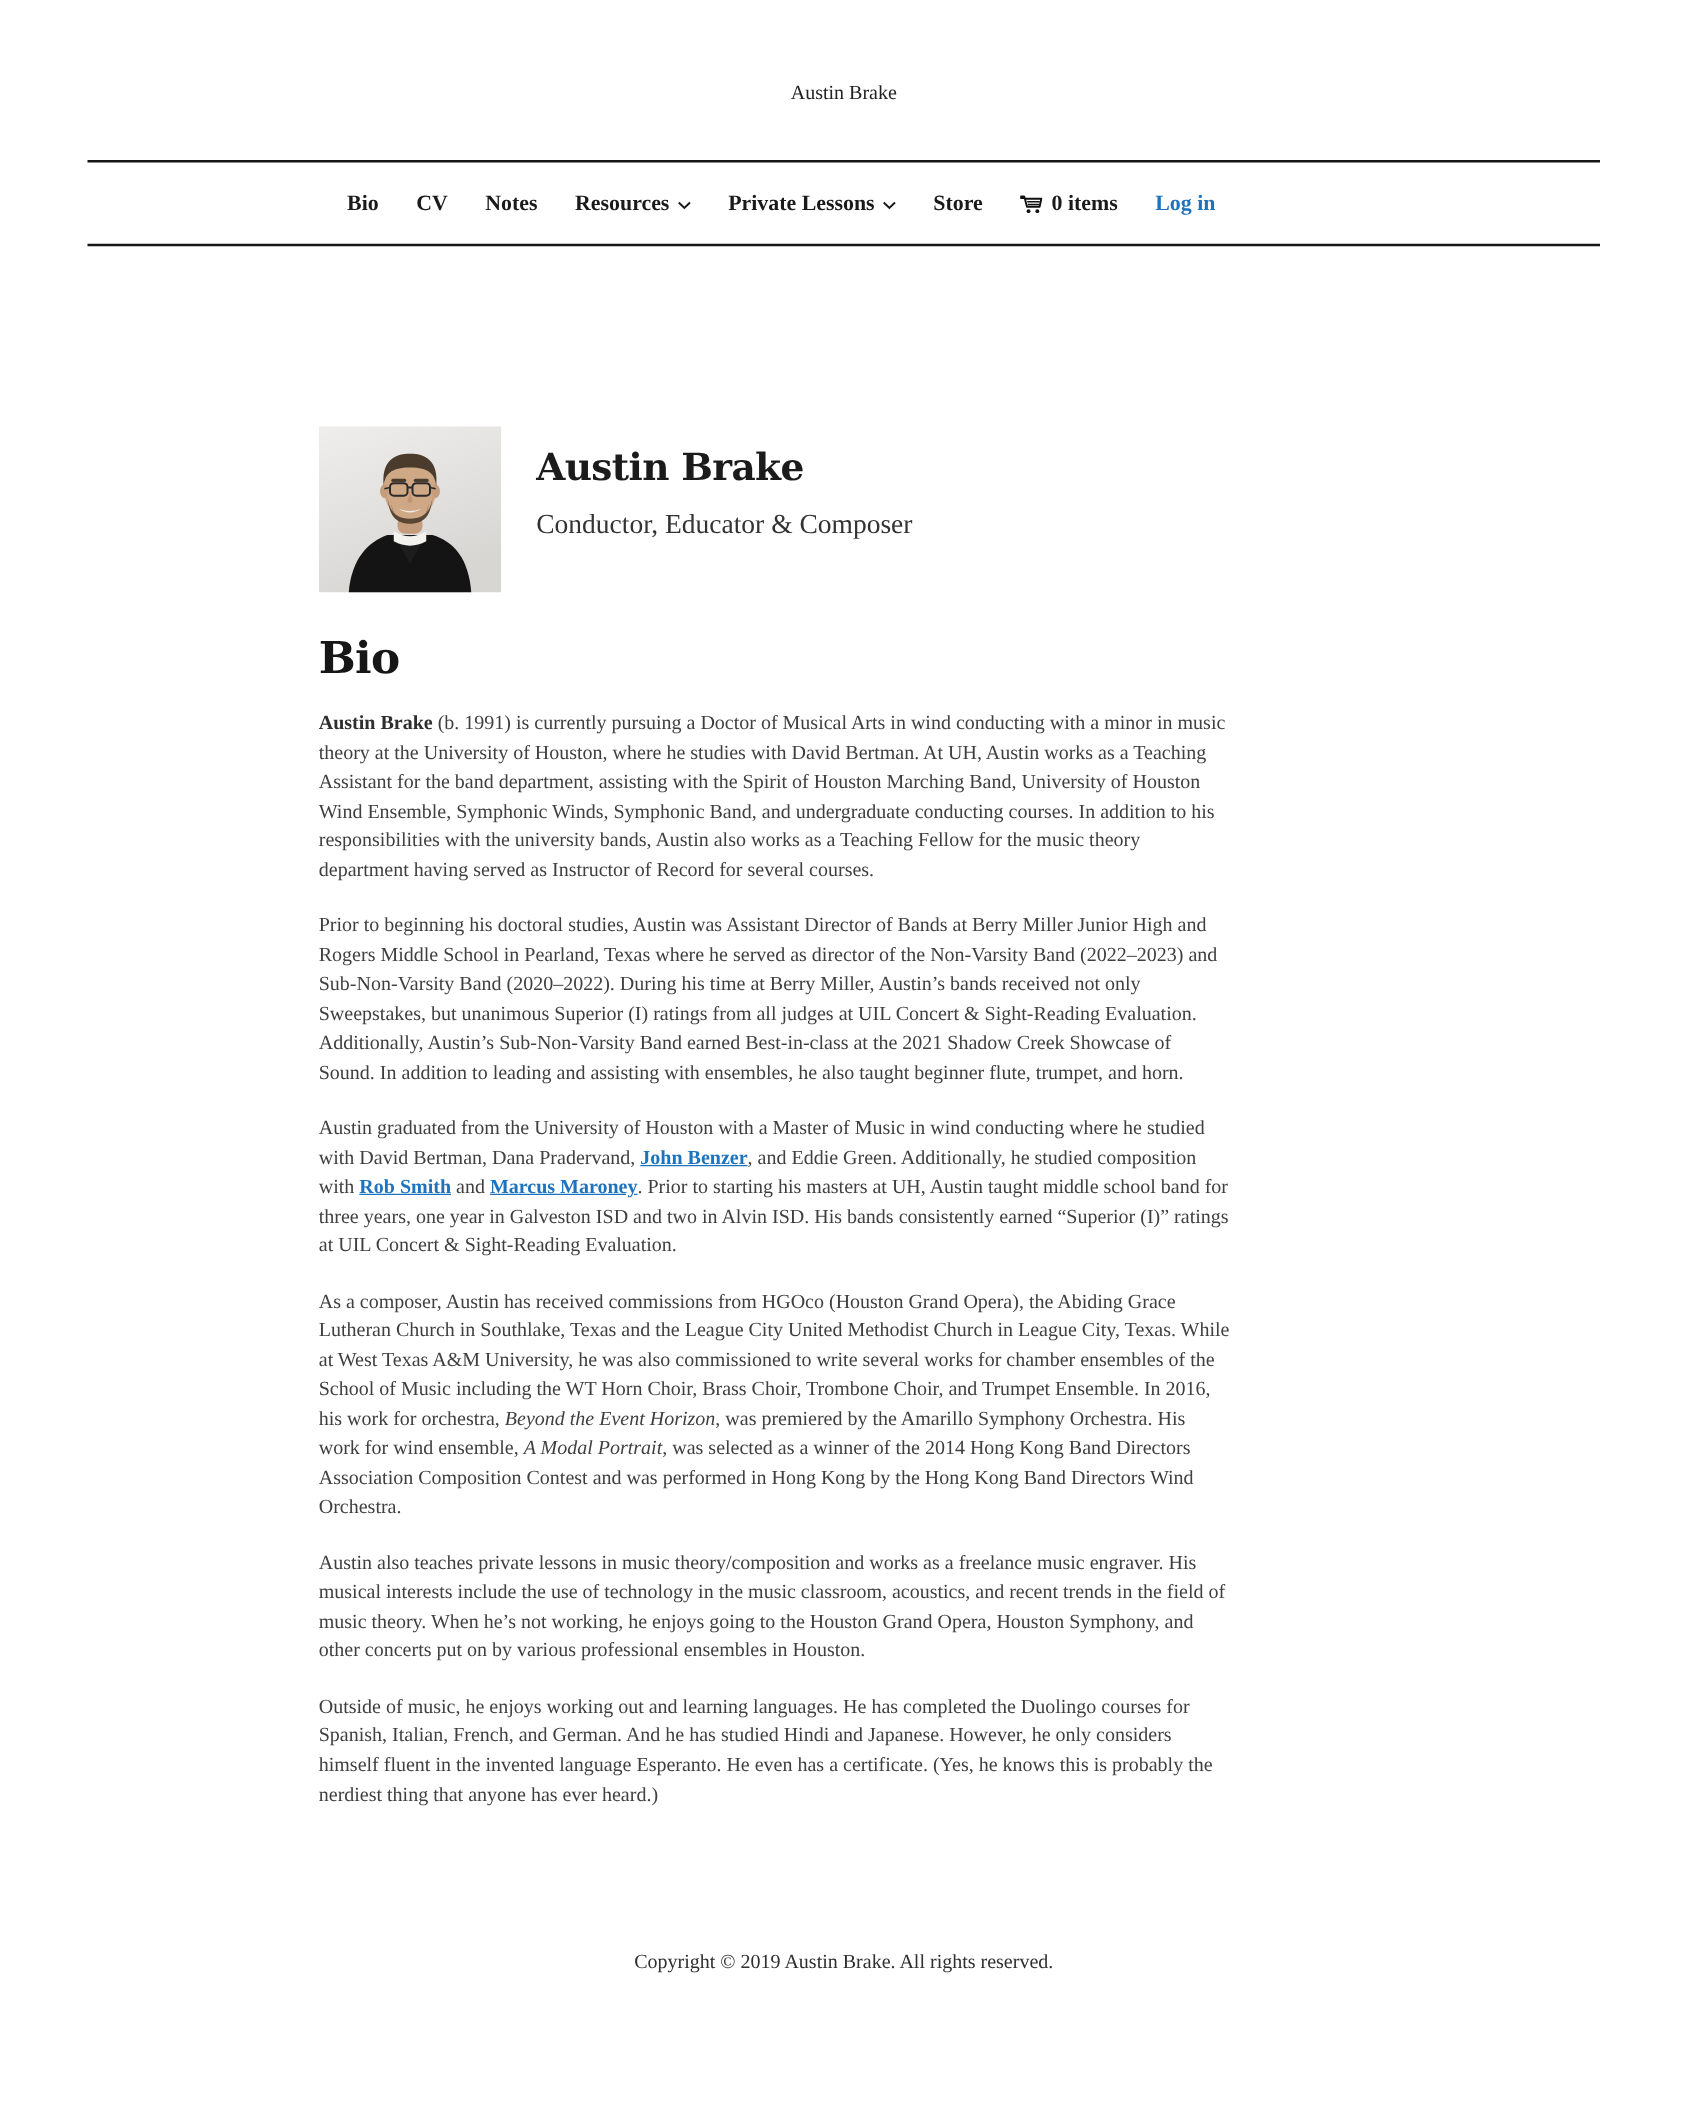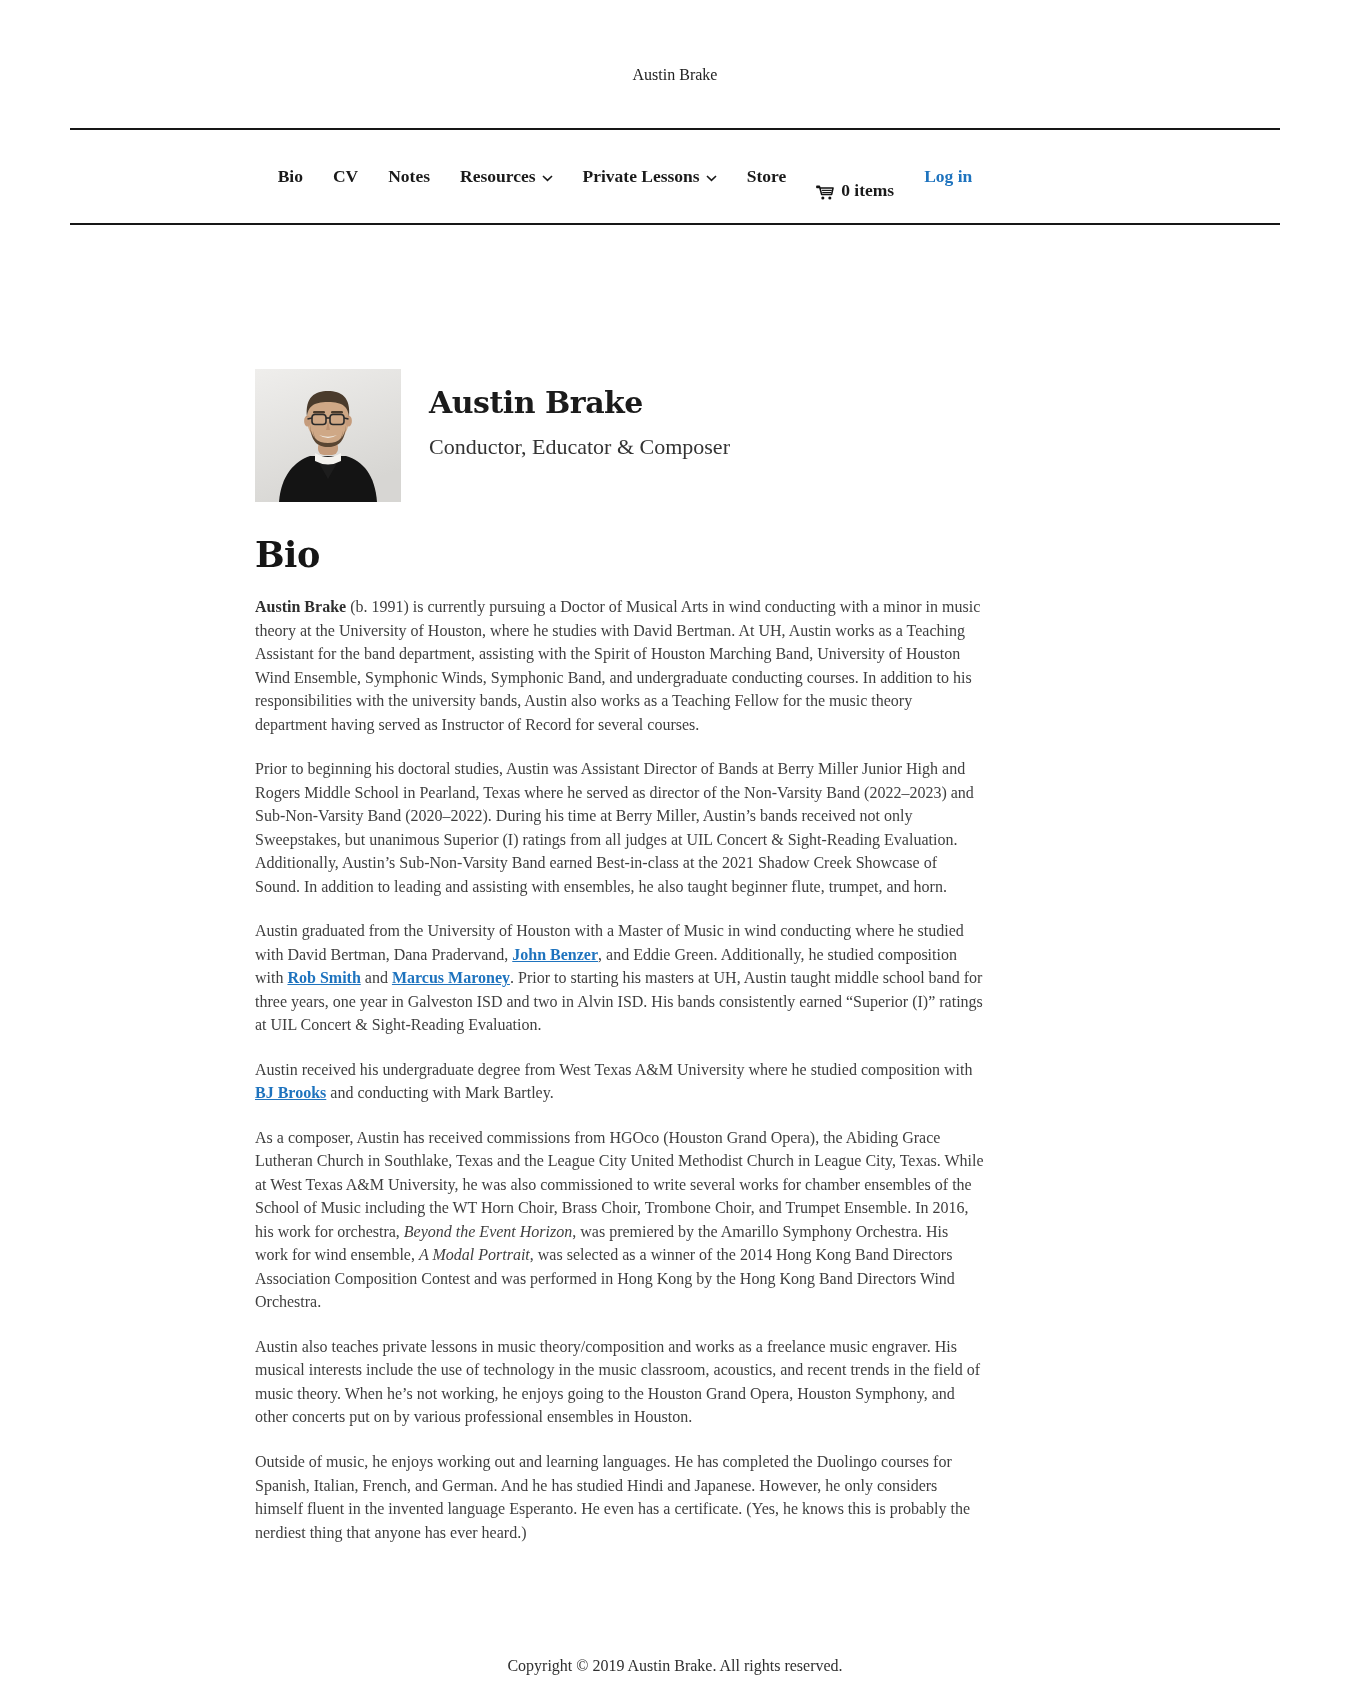--- a/index.html
+++ b/index.html
@@ -43,21 +43,21 @@
     gap: 30px;
     padding: 22px 0;
     margin-right: 100px;
     font-size: 17.5px;
     font-weight: 700;
     color: #1a1a1a;
   }
   .site-nav a { text-decoration: none; color: #1a1a1a; }
   .nav-item { display: inline-flex; align-items: center; gap: 6px; }
   .chev { display: inline-flex; align-items: center; margin-top: 3px; }
-  .nav-cart { display: inline-flex; align-items: center; gap: 7px; margin-top: 28px; }
+  .nav-cart { display: inline-flex; gap: 7px; }
   .cart-icon { display: inline-flex; margin-top: 2px; }
   .nav-login a { color: var(--accent, #1e73be); font-family: Liberation Serif, serif; }
 
   
   .content {
     width: 745px;
     margin-left: 255px;
     padding-top: 144px;
   }
   .profile-row { display: flex; gap: 28px; }
@@ -218,21 +218,20 @@
         <p class="profile-tagline">Conductor, Educator &amp; Composer</p>
       </div>
     </div>
 
     <h2 class="bio-heading">Bio</h2>
 
     <div class="bio-paragraphs" id="bio-paragraphs">
         <p><strong>Austin Brake</strong><span> (b. 1991) is currently pursuing a Doctor of Musical Arts in wind conducting with a minor in music theory at the University of Houston, where he studies with David Bertman. At UH, Austin works as a Teaching Assistant for the band department, assisting with the Spirit of Houston Marching Band, University of Houston Wind Ensemble, Symphonic Winds, Symphonic Band, and undergraduate conducting courses. In addition to his responsibilities with the university bands, Austin also works as a Teaching Fellow for the music theory department having served as Instructor of Record for several courses.</span></p>
         <p><span>Prior to beginning his doctoral studies, Austin was Assistant Director of Bands at Berry Miller Junior High and Rogers Middle School in Pearland, Texas where he served as director of the Non-Varsity Band (2022–2023) and Sub-Non-Varsity Band (2020–2022). During his time at Berry Miller, Austin’s bands received not only Sweepstakes, but unanimous Superior (I) ratings from all judges at UIL Concert &amp; Sight-Reading Evaluation. Additionally, Austin’s Sub-Non-Varsity Band earned Best-in-class at the 2021 Shadow Creek Showcase of Sound. In addition to leading and assisting with ensembles, he also taught beginner flute, trumpet, and horn.</span></p>
         <p><span>Austin graduated from the University of Houston with a Master of Music in wind conducting where he studied with David Bertman, Dana Pradervand, </span><a href="#" class="text-link">John Benzer</a><span>, and Eddie Green. Additionally, he studied composition with </span><a href="#" class="text-link">Rob Smith</a><span> and </span><a href="#" class="text-link">Marcus Maroney</a><span>. Prior to starting his masters at UH, Austin taught middle school band for three years, one year in Galveston ISD and two in Alvin ISD. His bands consistently earned “Superior (I)” ratings at UIL Concert &amp; Sight-Reading Evaluation.</span></p>
-        <p><span>Austin received his undergraduate degree from West Texas A&amp;M University where he studied composition with </span><a href="#" class="text-link">BJ Brooks</a><span> and conducting with Mark Bartley.</span></p>
         <p><span>As a composer, Austin has received commissions from HGOco (Houston Grand Opera), the Abiding Grace Lutheran Church in Southlake, Texas and the League City United Methodist Church in League City, Texas. While at West Texas A&amp;M University, he was also commissioned to write several works for chamber ensembles of the School of Music including the WT Horn Choir, Brass Choir, Trombone Choir, and Trumpet Ensemble. In 2016, his work for orchestra, </span><em>Beyond the Event Horizon</em><span>, was premiered by the Amarillo Symphony Orchestra. His work for wind ensemble, </span><em>A Modal Portrait</em><span>, was selected as a winner of the 2014 Hong Kong Band Directors Association Composition Contest and was performed in Hong Kong by the Hong Kong Band Directors Wind Orchestra.</span></p>
         <p><span>Austin also teaches private lessons in music theory/composition and works as a freelance music engraver. His musical interests include the use of technology in the music classroom, acoustics, and recent trends in the field of music theory. When he’s not working, he enjoys going to the Houston Grand Opera, Houston Symphony, and other concerts put on by various professional ensembles in Houston.</span></p>
         <p><span>Outside of music, he enjoys working out and learning languages. He has completed the Duolingo courses for Spanish, Italian, French, and German. And he has studied Hindi and Japanese. However, he only considers himself fluent in the invented language Esperanto. He even has a certificate. (Yes, he knows this is probably the nerdiest thing that anyone has ever heard.)</span></p>
       </div>
 
   </main>
 
   <footer class="site-footer">
     <span>Copyright © 2019 Austin Brake. All rights reserved.</span>
   </footer>

